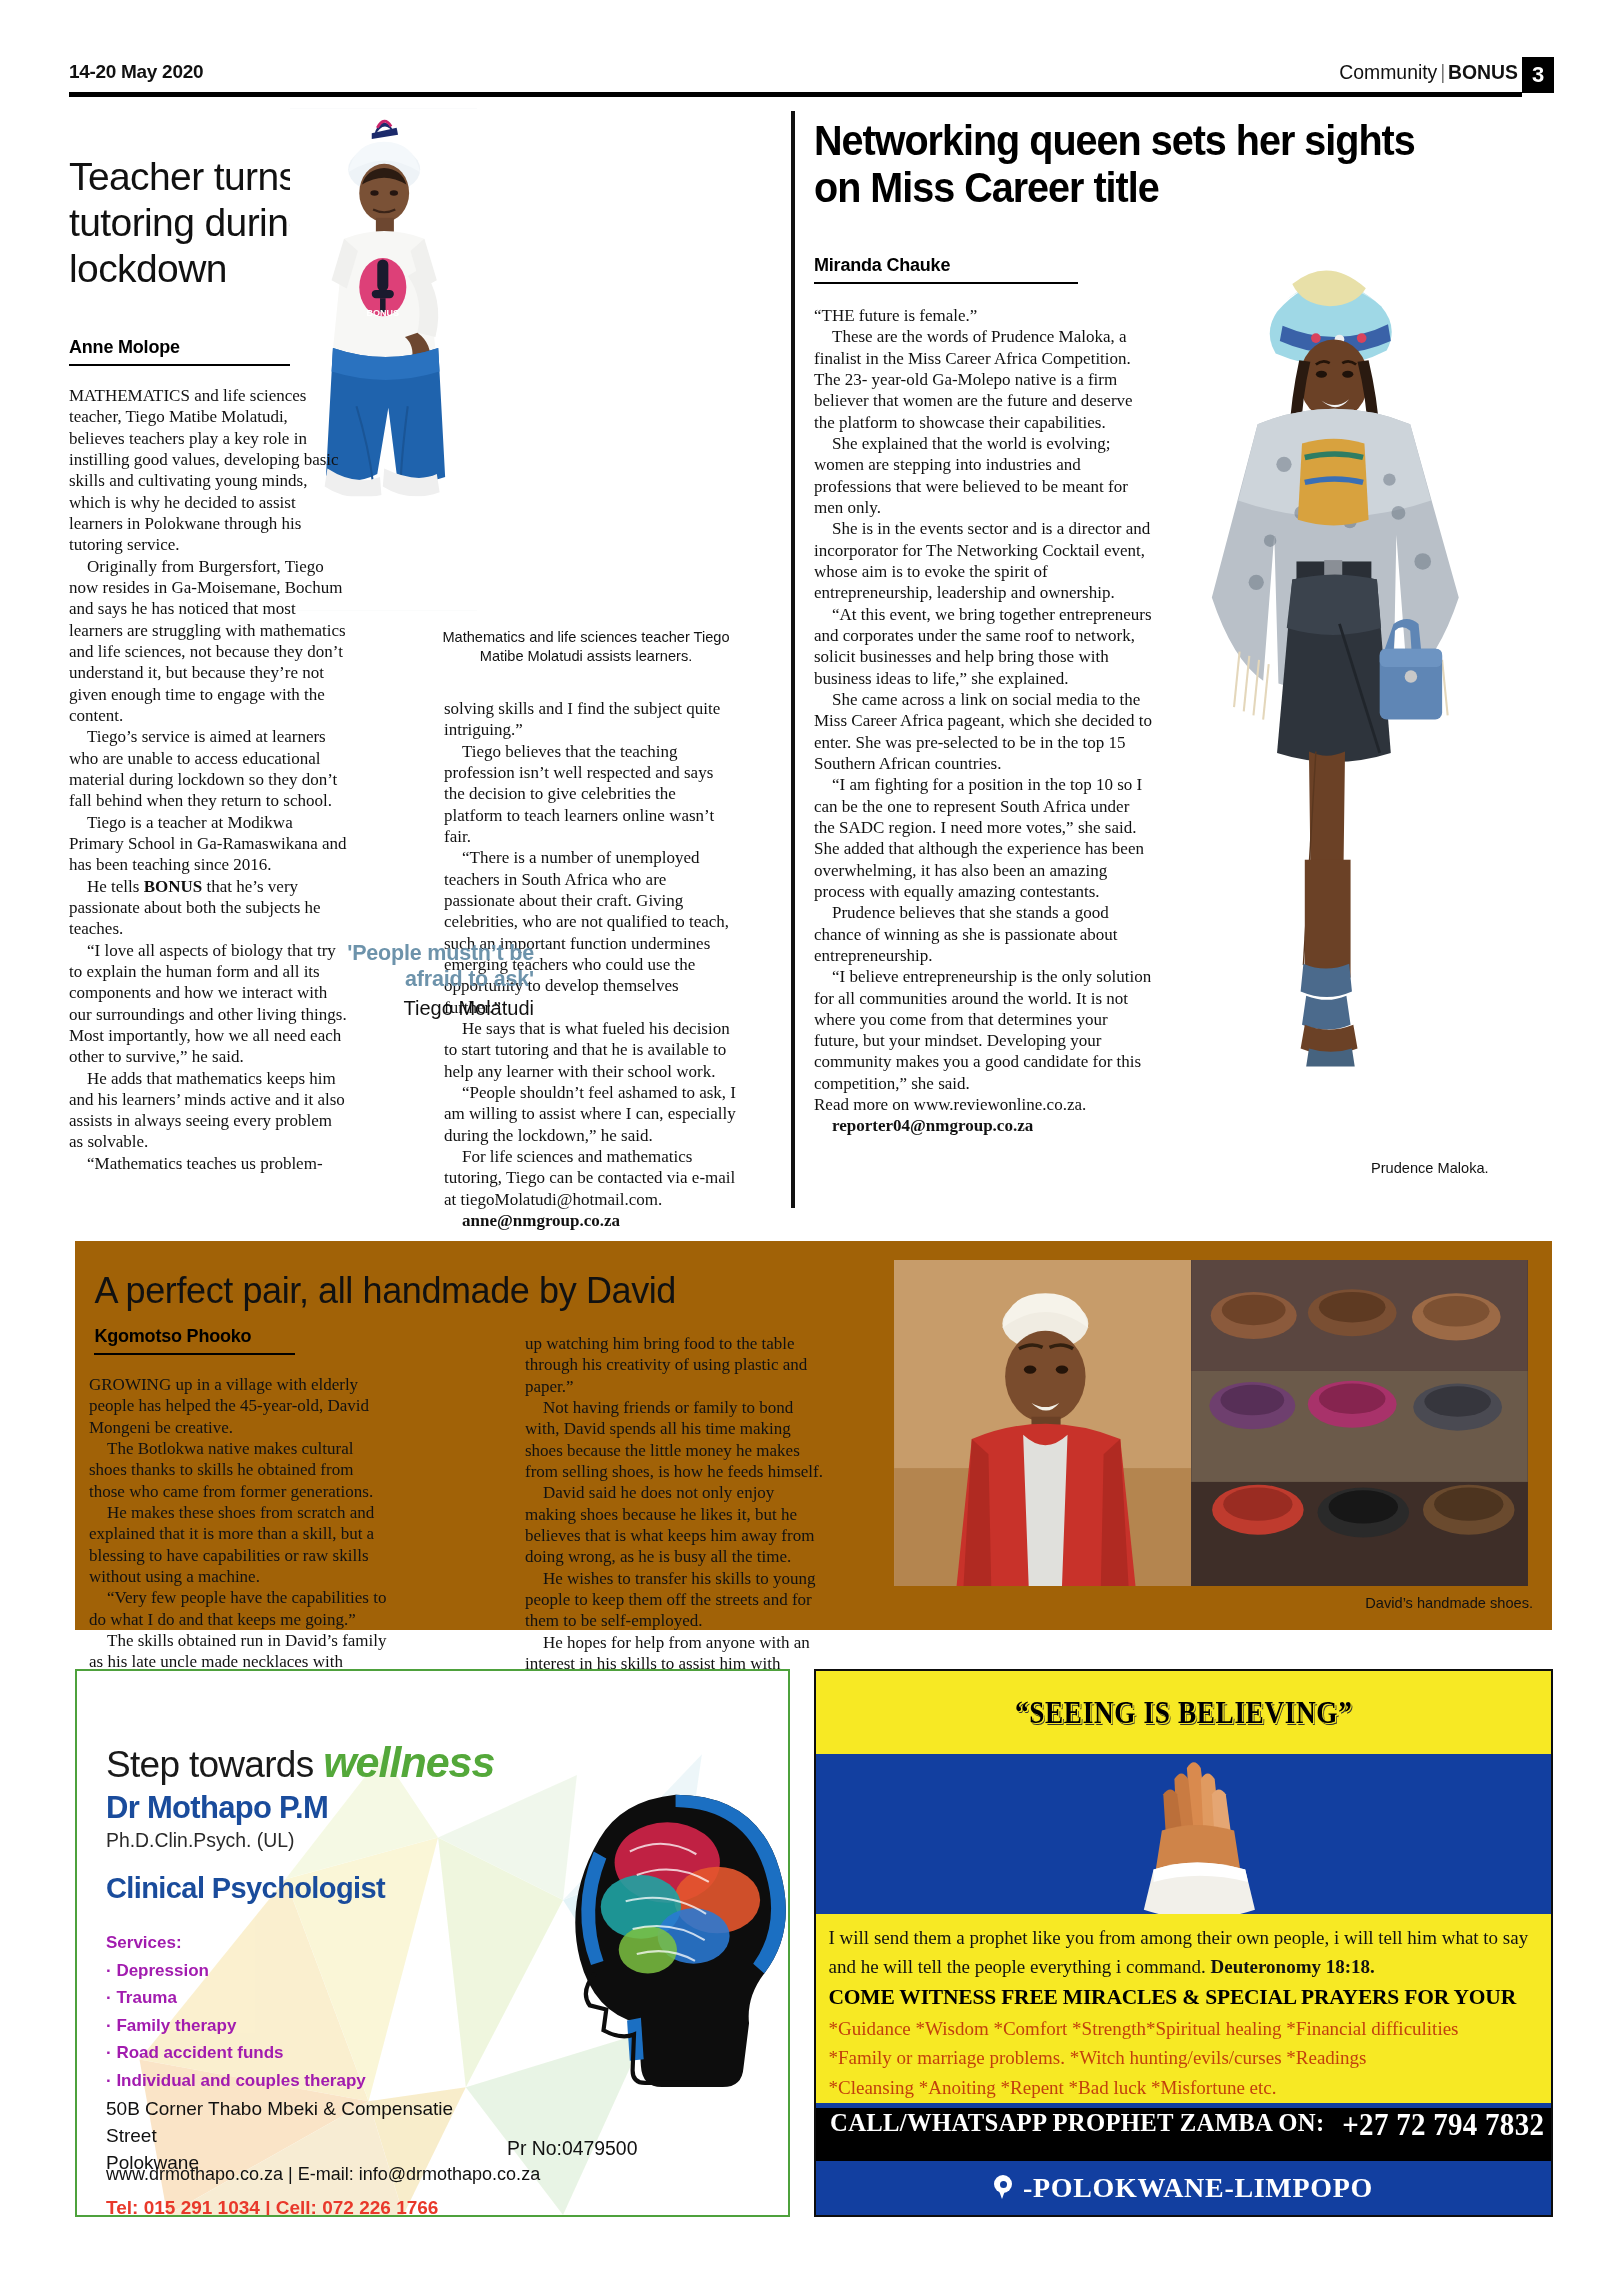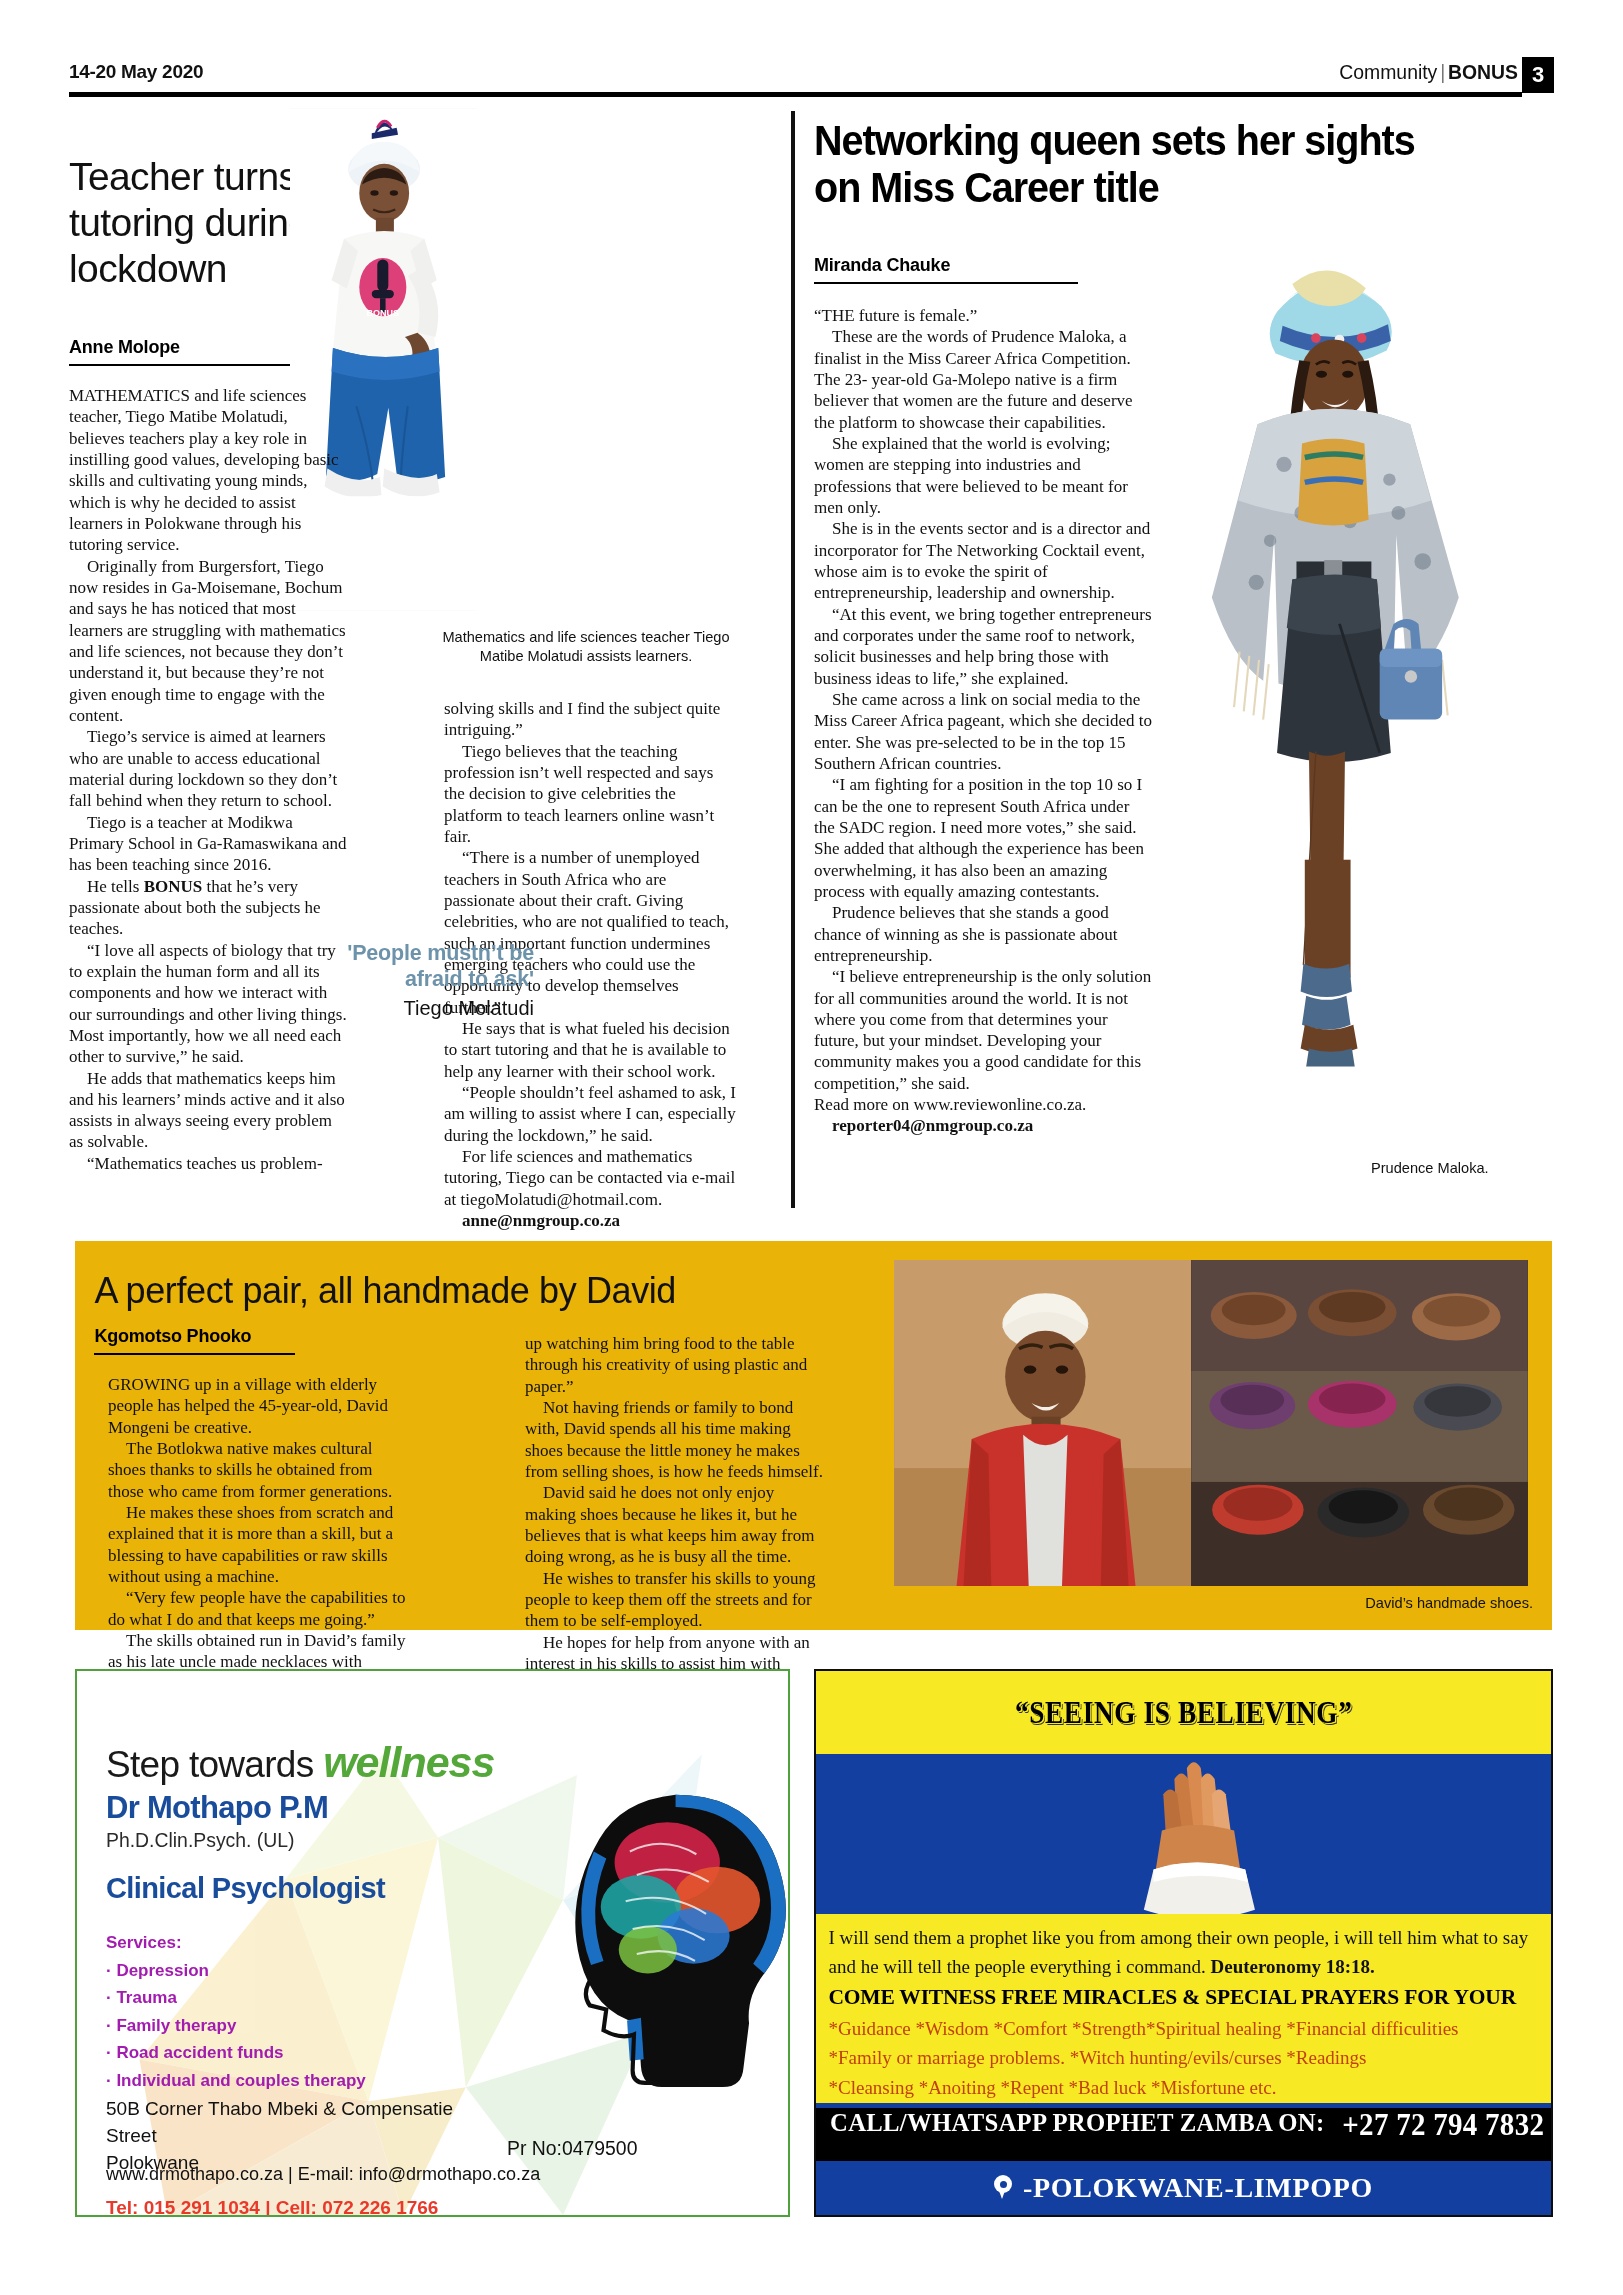--- a/index.html
+++ b/index.html
@@ -113,28 +113,28 @@
   .a2-col { position: absolute; left: 814px; top: 305px; width: 340px; }
   .a2-photo {
     position: absolute; left: 1173px; top: 235px; width: 326px; height: 972px;
     overflow: hidden;
   }
   .a2-cap { position: absolute; left: 1371px; top: 1159px; width: 208px; }
 
   
   .a3 {
     position: absolute; left: 75px; top: 1241px; width: 1477px; height: 389px;
-    background: #eab308;
+    background: #a16207;
   }
   .a3-headline {
     position: absolute; left: 19.4px; top: 32px; width: 833px;
     font-size: 36px; letter-spacing: -0.4px; line-height: 1;
   }
   .a3-byline { position: absolute; left: 19.4px; top: 85px; width: 250px; }
-  .a3-col1 { position: absolute; left: 33px; top: 133px; width: 298px; }
+  .a3-col1 { position: absolute; left: 14px; top: 133px; width: 298px; }
   .a3-col2 { position: absolute; left: 450px; top: 92px; width: 298px; }
   .a3-photo-main {
     position: absolute; left: 819px; top: 19.4px; width: 302px; height: 326px;
     background: linear-gradient(160deg,#c8a57a 0%,#b8864f 45%,#8e5f33 100%);
     overflow: hidden;
   }
   .a3-photo-shoes {
     position: absolute; left: 1116px; top: 19.4px; width: 337px; height: 326px;
     background: #3a2a24; overflow: hidden;
   }

